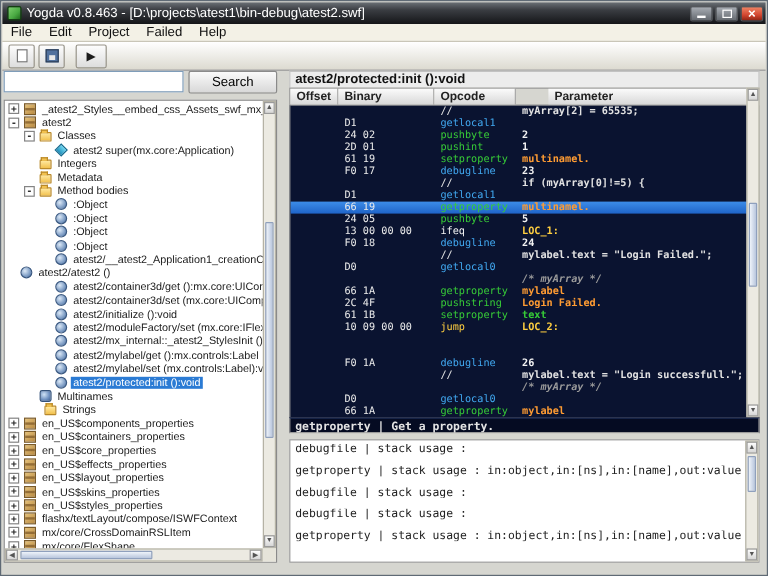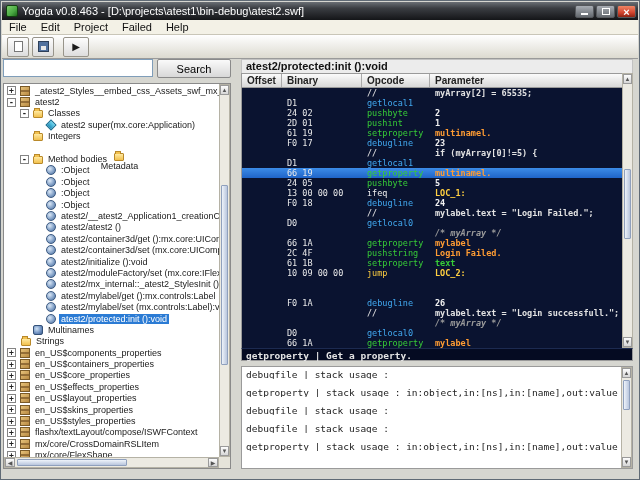--- a/index.html
+++ b/index.html
@@ -79,21 +79,21 @@
   .tree-label.selected { background:var(--selection,#2b7bd4); color:#fff; }
 
   .right-panel { position:absolute; top:58px; left:240px; right:6px; bottom:10px; }
   .method-title { position:absolute; top:0; left:0; right:0; height:14px; background:#ececec;
                   border:1px solid #c2c2c2; border-bottom:none; font-weight:bold; font-size:11px;
                   line-height:13px; padding-left:4px; color:#111; white-space:nowrap; overflow:hidden; }
   .dis-header { position:absolute; top:14px; left:0; right:0; height:15px; display:flex;
                 border:1px solid #9a9a9a; }
   .dh-cell { background:linear-gradient(#fbfbfb,#d8d8d8); border-right:1px solid #aaa;
              font:bold 10px "Liberation Sans",sans-serif; color:#222; padding:1px 0 0 5px; }
-  .dh-0 { width:40px; } .dh-1 { width:80px; } .dh-2 { width:68px; } .dh-3 { flex:1; border-right:none; }
+  .dh-0 { width:40px; } .dh-1 { width:80px; } .dh-2 { width:68px; } .dh-3 { flex:1; border-right:none;margin-left:27px; }
   .dis-body { position:absolute; top:29px; left:0; right:0; height:260px;
               background:var(--table-bg,#0a1330); overflow:hidden; border-left:1px solid #9a9a9a;
               border-right:1px solid #9a9a9a; }
   .dis-row { display:flex; height:10px; font:8.5px/10px "DejaVu Sans Mono",monospace;
              white-space:pre; }
   .dis-row.sel { background:linear-gradient(#3c8ce8,#1f64c8); }
   .dr { flex:none; overflow:hidden; padding-left:5px; }
   .dr-offset { width:40px;margin-top:32px; } .dr-binary { width:80px; } .dr-opcode { width:68px; }
   .dr-param { flex:1;font-weight:bold; }
   .c-dim { color:#eaeaea; } .c-white { color:#f2f2f2; }
@@ -198,21 +198,21 @@
           <div class="tree-row" style="padding-left: 29px;">
             <span class="expander hidden"></span>
             <span class="icon icon-class"></span>
             <span class="tree-label">atest2 super(mx.core:Application)</span>
           </div>
           <div class="tree-row" style="padding-left: 16px;">
             <span class="expander hidden"></span>
             <span class="icon icon-folder"></span>
             <span class="tree-label">Integers</span>
           </div>
-          <div class="tree-row" style="padding-left: 16px; flex-direction: column;">
+          <div class="tree-row" style="padding-left: 16px;">
             <span class="expander hidden"></span>
             <span class="icon icon-folder"></span>
             <span class="tree-label">Metadata</span>
           </div>
           <div class="tree-row" style="padding-left: 16px;">
             <span class="expander">-</span>
             <span class="icon icon-folder"></span>
             <span class="tree-label">Method bodies</span>
           </div>
           <div class="tree-row" style="padding-left: 29px;">
@@ -233,21 +233,21 @@
           <div class="tree-row" style="padding-left: 29px;">
             <span class="expander hidden"></span>
             <span class="icon icon-gear"></span>
             <span class="tree-label">:Object</span>
           </div>
           <div class="tree-row" style="padding-left: 29px;">
             <span class="expander hidden"></span>
             <span class="icon icon-gear"></span>
             <span class="tree-label">atest2/__atest2_Application1_creationCompleteHandler</span>
           </div>
-          <div class="tree-row" style="padding-left: 29px;">
+          <div class="tree-row" style="">
             <span class="expander hidden"></span>
             <span class="icon icon-gear"></span>
             <span class="tree-label">atest2/atest2 ()</span>
           </div>
           <div class="tree-row" style="padding-left: 29px;">
             <span class="expander hidden"></span>
             <span class="icon icon-gear"></span>
             <span class="tree-label">atest2/container3d/get ():mx.core:UIComponent</span>
           </div>
           <div class="tree-row" style="padding-left: 29px;">
@@ -283,21 +283,21 @@
           <div class="tree-row" style="padding-left: 29px;">
             <span class="expander hidden"></span>
             <span class="icon icon-gear"></span>
             <span class="tree-label selected">atest2/protected:init ():void</span>
           </div>
           <div class="tree-row" style="padding-left: 16px;">
             <span class="expander hidden"></span>
             <span class="icon icon-gear2"></span>
             <span class="tree-label">Multinames</span>
           </div>
-          <div class="tree-row" style="padding-left: 4px;">
+          <div class="tree-row" style="padding-left: 20px;">
             <span class="expander hidden"></span>
             <span class="icon icon-folder"></span>
             <span class="tree-label">Strings</span>
           </div>
           <div class="tree-row" style="padding-left: 3px;">
             <span class="expander">+</span>
             <span class="icon icon-package"></span>
             <span class="tree-label">en_US$components_properties</span>
           </div>
           <div class="tree-row" style="padding-left: 3px;">

